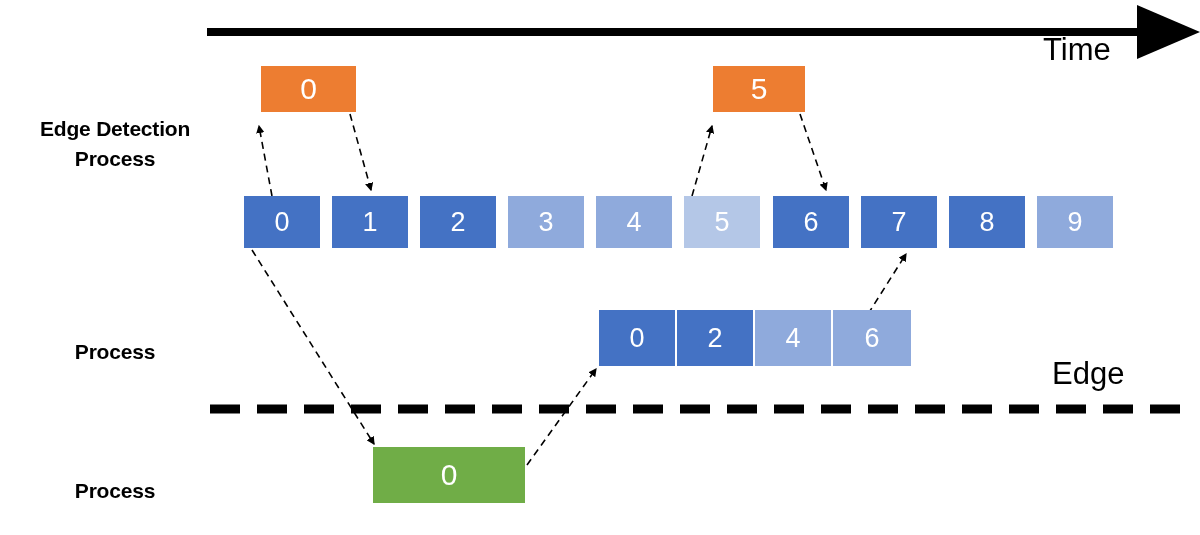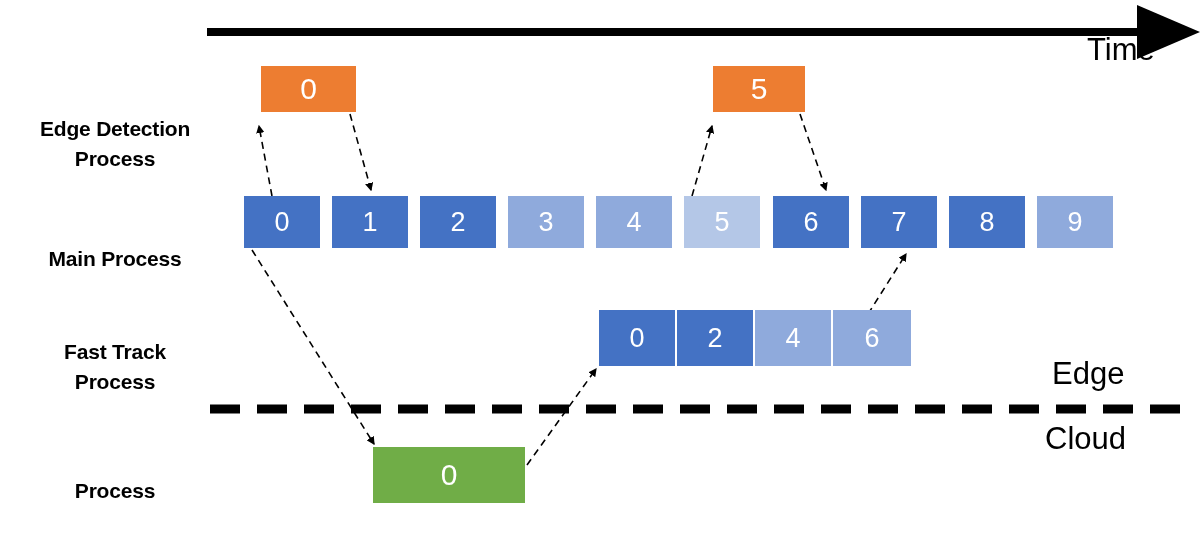--- a/index.html
+++ b/index.html
@@ -95,38 +95,33 @@
     <line x1="800" y1="114" x2="826" y2="190" stroke="#000000" stroke-width="1.6" stroke-dasharray="7 5" marker-end="url(#arrowSmall)"></line>
 
     <line x1="868" y1="314" x2="906" y2="254" stroke="#000000" stroke-width="1.6" stroke-dasharray="7 5" marker-end="url(#arrowSmall)"></line>
   </svg>
 
   <div class="row-label" style="left:10px; top:70px; width:210px;">
     <div>Edge Detection</div>
     <div>Process</div>
   </div>
 
-  <div class="row-label" style="left:10px; top:200px; width:210px;">
-    <div>Main Process</div>
-  </div>
 
   <div class="row-label" style="left:10px; top:293px; width:210px;">
-    <div>Fast Track</div>
     <div>Process</div>
   </div>
 
   <div class="row-label" style="left:5px; top:432px; width:220px;">
     <div>Process</div>
   </div>
 
-  <div class="time-label" style="left:1043px; top:32px;margin-left:44px;">Time</div>
+  <div class="time-label" style="left:1043px; top:32px;">Time</div>
 
   <div class="side-label" style="left:1052px; top:356px;">Edge</div>
 
-  <div class="side-label" style="left:1045px; top:421px;">Cloud</div>
 
   <div id="boxes-container">
       <div class="box tall-label" style="left: 261px; top: 66px; width: 95px; height: 46px; background: rgb(237, 125, 49);">0</div>
       <div class="box tall-label" style="left: 713px; top: 66px; width: 92px; height: 46px; background: rgb(237, 125, 49);">5</div>
       <div class="box" style="left: 244px; top: 196px; width: 76px; height: 52px; background: rgb(68, 114, 196);">0</div>
       <div class="box" style="left: 332px; top: 196px; width: 76px; height: 52px; background: rgb(68, 114, 196);">1</div>
       <div class="box" style="left: 420px; top: 196px; width: 76px; height: 52px; background: rgb(68, 114, 196);">2</div>
       <div class="box" style="left: 508px; top: 196px; width: 76px; height: 52px; background: rgb(143, 170, 220);">3</div>
       <div class="box" style="left: 596px; top: 196px; width: 76px; height: 52px; background: rgb(143, 170, 220);">4</div>
       <div class="box" style="left: 684px; top: 196px; width: 76px; height: 52px; background: rgb(180, 199, 231);">5</div>

